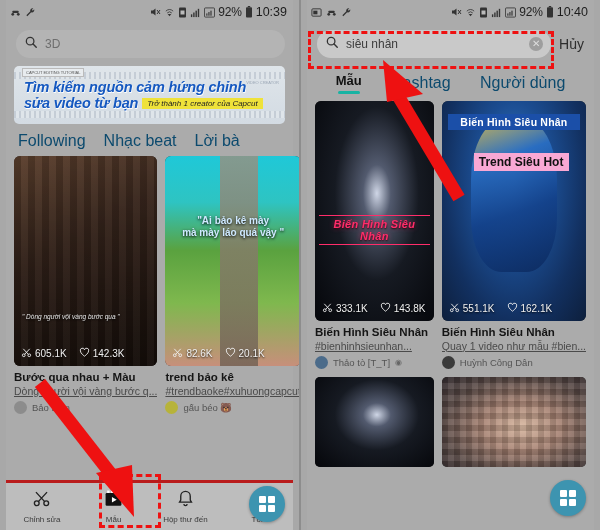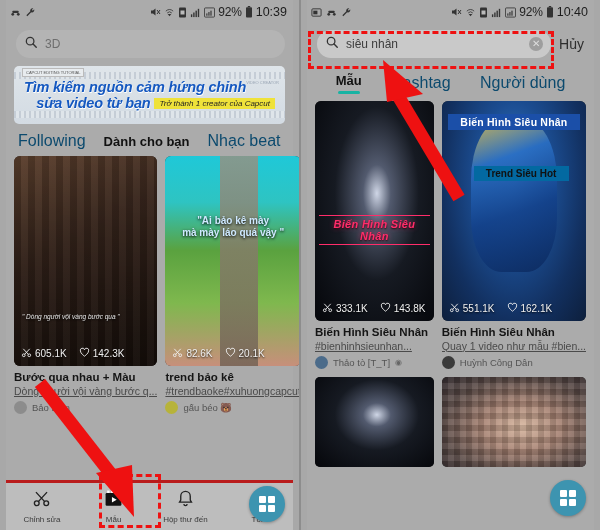--- a/index.html
+++ b/index.html
@@ -90,21 +90,21 @@
     display: inline-block; background: #efe23a;
     font-size: 8px; font-style: italic; color: #222;
     padding: 1px 5px; margin-left: 4px;
     position: relative; z-index: 2; vertical-align: 2px;
   }
   .banner-corner {
     position: absolute; right: 6px; top: 14px;
     font-size: 4px; color: #9aa6b5; text-align: right; line-height: 1.3;
     z-index: 2;
   }
-  .banner-line2 { display: flex; align-items: center; position: relative; z-index: 2; justify-content: flex-end; }
+  .banner-line2 { display: flex; align-items: center; position: relative; z-index: 2; }
 
   
   .tabs { display: flex; align-items: center; gap: 18px; padding: 8px 12px 6px 12px; }
   .tab { font-size: 16px; color: #0c4a6e; white-space: nowrap; }
   .tab.active { color: #111; font-weight: bold; font-size: 13px; }
   .tabs-center { justify-content: space-around; gap: 0; padding: 9px 14px 7px 14px; }
   .tab-wrap { display: flex; flex-direction: column; align-items: center; gap: 3px; }
   .tab-underline { width: 22px; height: 2.5px; background: #17b3a3; border-radius: 2px; }
 
   
@@ -207,24 +207,23 @@
     padding: 2px 0;
   }
   .cap-blue {
     position: absolute; left: 6px; right: 6px; top: 6%;
     text-align: center; background: #1b4fa8;
     font-size: 10.5px; font-weight: bold; color: #fff;
     padding: 2px 0; letter-spacing: .2px;
   }
   .cap-white {
     position: absolute; left: 22%; right: 12%; top: 24%;
-    text-align: center; background: #0369a1;
-    font-size: 10px; font-weight: bold; color: #111;
+    text-align: center; background: #f9a8d4;
+    font-size: 12px; font-weight: bold; color: #111;
     padding: 2px 0;
-    margin-top: 13px;
   }
   .watermark {
     position: absolute; left: 4px; bottom: 8px;
     font-size: 15px; font-weight: bold; color: #fff;
     font-family: "Liberation Serif", serif;
     text-shadow: 0 1px 3px #000;
   }
   .watermark small { font-size: 8px; display: block; text-align: right; margin-top: -3px; }
 
   
@@ -352,21 +351,20 @@
         <div class="banner-corner">VIDEO CREATOR</div>
         <div class="banner-title">Tìm kiếm nguồn cảm hứng chỉnh</div>
         <div class="banner-line2">
           <span class="banner-title">sửa video từ bạn</span>
           <span class="banner-sub">Trở thành 1 creator của Capcut</span>
         </div>
       </div>
 
       <div class="tabs">
         <span class="tab">Following</span>
-        <span class="tab active">Dành cho bạn</span>
         <span class="tab">Nhạc beat</span>
         <span class="tab">Lời bà</span>
       </div>
 
       <div class="grid">
 
         <div class="card">
           <div class="thumb h210">
             <div class="art-bar"></div>
             <div class="cap-script">" Dòng người vội vàng bước qua "</div>

